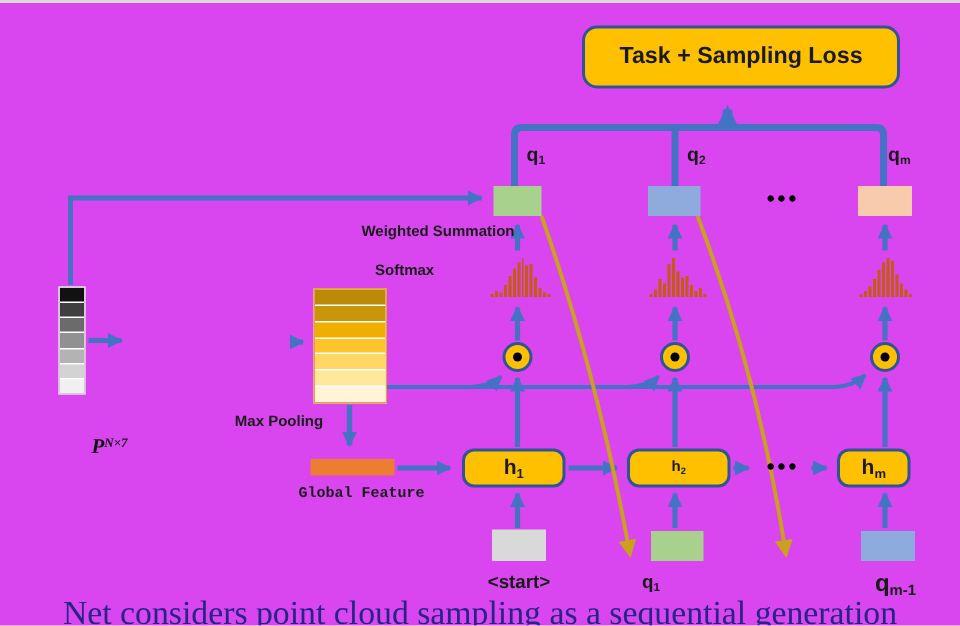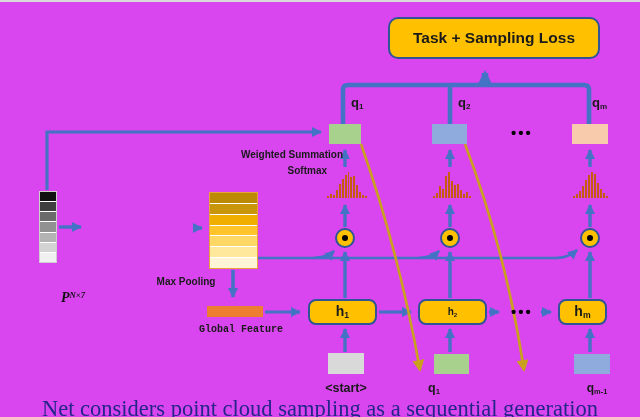--- a/index.html
+++ b/index.html
@@ -96,21 +96,21 @@
   <div class="abs lbl" style="left:592px;top:95px;width:34px;font-size:13px;">
     <span>q</span><sub>m</sub></div>
 
   <div class="abs qbox" style="left: 329px; top: 124px; width: 32px; height: 20px; background-color: rgb(169, 209, 142);"></div>
   <div class="abs qbox" style="left: 432px; top: 124px; width: 35px; height: 20px; background-color: rgb(143, 170, 220);"></div>
   <div class="abs qbox" style="left: 572px; top: 124px; width: 36px; height: 20px; background-color: rgb(248, 203, 173);"></div>
 
   <div class="abs ellipsis" style="left:503px;top:124px;width:38px;">•••</div>
 
   <div class="abs lbl smalllbl" style="left:205px;top:149px;width:138px;text-align:right;">Weighted Summation</div>
-  <div class="abs lbl smalllbl" style="left:250px;top:165px;width:77px;text-align:right;">Softmax</div>
+  <div class="abs lbl smalllbl" style="left:250px;top:175px;width:77px;">Softmax</div>
 
   <div class="abs hist" style="left:327px;top:168px;width:40px;height:30px;">
       <i style="height: 2px;"></i>
       <i style="height: 4px;"></i>
       <i style="height: 3px;"></i>
       <i style="height: 8px;"></i>
       <i style="height: 14px;"></i>
       <i style="height: 19px;"></i>
       <i style="height: 23px;"></i>
       <i style="height: 26px;"></i>
@@ -202,18 +202,18 @@
   <div class="abs ellipsis" style="left:503px;top:303px;width:38px;">•••</div>
 
   <div class="abs inbox" style="left: 328px; top: 353px; width: 36px; height: 21px; background-color: rgb(217, 217, 217);"></div>
   <div class="abs inbox" style="left: 434px; top: 354px; width: 35px; height: 20px; background-color: rgb(169, 209, 142);"></div>
   <div class="abs inbox" style="left: 574px; top: 354px; width: 36px; height: 20px; background-color: rgb(143, 170, 220);"></div>
 
   <div class="abs lbl" style="left:311px;top:381px;width:70px;font-size:12.5px;text-align:center;">
     <span>&lt;start&gt;</span><sub></sub></div>
   <div class="abs lbl" style="left:417px;top:381px;width:34px;font-size:12.5px;text-align:center;">
     <span>q</span><sub>1</sub></div>
-  <div class="abs lbl" style="left:570px;top:381px;width:54px;font-size:12px;text-align:center;">
+  <div class="abs lbl" style="left:570px;top:381px;width:54px;font-size:16px;text-align:center;">
     <span>q</span><sub>m-1</sub></div>
 
   <div class="abs caption" style="left:-4px;top:396px;width:648px;">Net considers point cloud sampling as a sequential generation</div>
 
 </div>
 
 </body></html>

